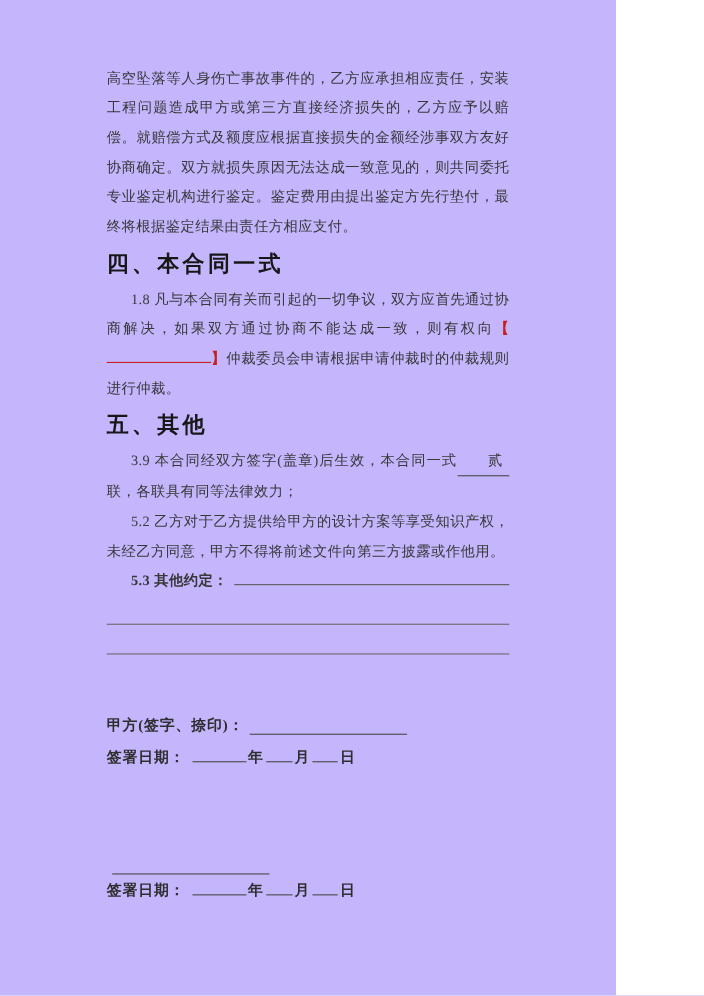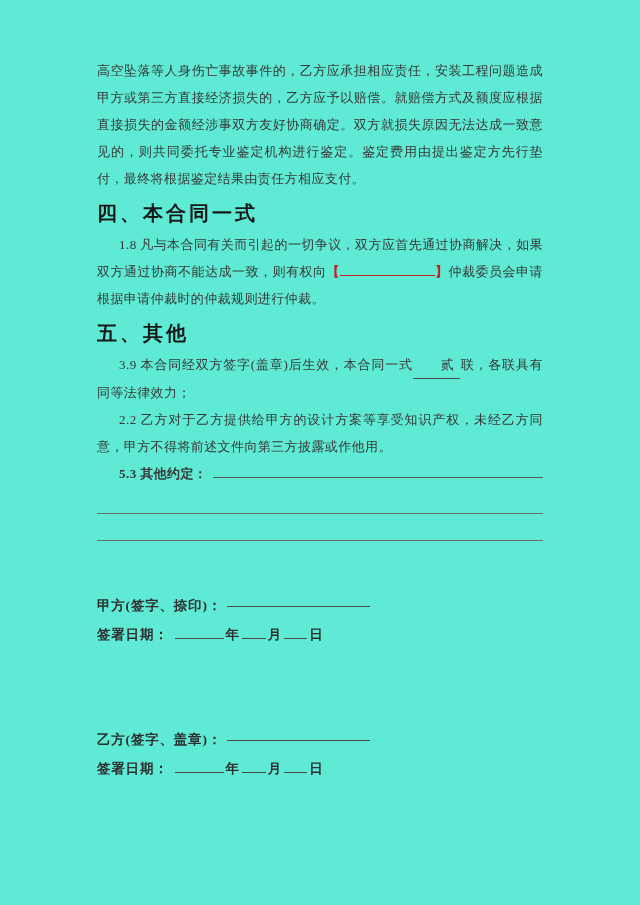--- a/index.html
+++ b/index.html
@@ -5,23 +5,23 @@
   html, body { margin: 0; padding: 0; }
   body {
     width: 640px; height: 905px;
     background: #ffffff;
     font-family: "Liberation Serif", serif;
     color: #383838;
     overflow: hidden;
   }
   .page {
     box-sizing: border-box;
-    width: 640px; height: 905px;
+    width: 560px; height: 905px;
     padding: 57px 97px 0 97px;
-    background: #5eead4;
+    background: #c4b5fd;
   }
   .para {
     font-size: 13px;
     line-height: 27px;
     letter-spacing: 0.4px;
     text-align: justify;
     margin: 0;
   }
   .indent { text-indent: 1.7em; }
   .heading {
@@ -63,21 +63,21 @@
     margin-left: 6px;
   }
   .blank-line {
     height: 26px;
     border-bottom: 1px solid #6a6a6a;
   }
   .blank-line.second { height: 26px; }
   .sig-block { margin-top: 0; }
   .sig-row {
     display: flex;
-    align-items: flex-start;
+    align-items: center;
     font-size: 13.5px;
     font-weight: 600;
     color: #2e2e2e;
     letter-spacing: 0.8px;
     line-height: 29px;
   }
   .sig-row .sig-line {
     width: 143px; height: 15px;
     border-bottom: 1px solid #4a4a4a;
     margin-left: 5px;
@@ -109,21 +109,21 @@
   <p class="para">高空坠落等人身伤亡事故事件的，乙方应承担相应责任，安装工程问题造成甲方或第三方直接经济损失的，乙方应予以赔偿。就赔偿方式及额度应根据直接损失的金额经涉事双方友好协商确定。双方就损失原因无法达成一致意见的，则共同委托专业鉴定机构进行鉴定。鉴定费用由提出鉴定方先行垫付，最终将根据鉴定结果由责任方相应支付。</p>
 
   <h2 class="heading">四、本合同一式</h2>
 
   <p class="para indent"><span>1.8 凡与本合同有关而引起的一切争议，双方应首先通过协商解决，如果双方通过协商不能达成一致，则有权向</span><span class="red">【</span><span class="red-blank"></span><span class="red">】</span><span>仲裁委员会申请根据申请仲裁时的仲裁规则进行仲裁。</span></p>
 
   <h2 class="heading">五、其他</h2>
 
   <p class="para indent"><span>3.9 本合同经双方签字(盖章)后生效，本合同一式</span><span class="copies-blank">贰</span><span>联，各联具有同等法律效力；</span></p>
 
-  <p class="para indent">2.2 乙方对于乙方提供给甲方的设计方案等享受知识产权，未经乙方同意，甲方不得将前述文件向第三方披露或作他用。</p>
+  <p class="para indent">5.2 乙方对于乙方提供给甲方的设计方案等享受知识产权，未经乙方同意，甲方不得将前述文件向第三方披露或作他用。</p>
 
   <div class="row-53">
     <span class="label">5.3 其他约定：</span>
     <span class="fill-line"></span>
   </div>
 
   <div class="blank-line"></div>
   <div class="blank-line second"></div>
 
   <div class="gap-a"></div>
@@ -141,21 +141,20 @@
       <span>月</span>
       <span class="d-blank d-day"></span>
       <span>日</span>
     </div>
   </div>
 
   <div class="gap-b"></div>
 
   <div class="sig-block">
     <div class="sig-row">
-      <span>乙方(签字、盖章)：</span>
       <span class="sig-line"></span>
     </div>
     <div class="date-row">
       <span>签署日期：</span>
       <span class="d-blank d-year"></span>
       <span>年</span>
       <span class="d-blank d-month"></span>
       <span>月</span>
       <span class="d-blank d-day"></span>
       <span>日</span>

